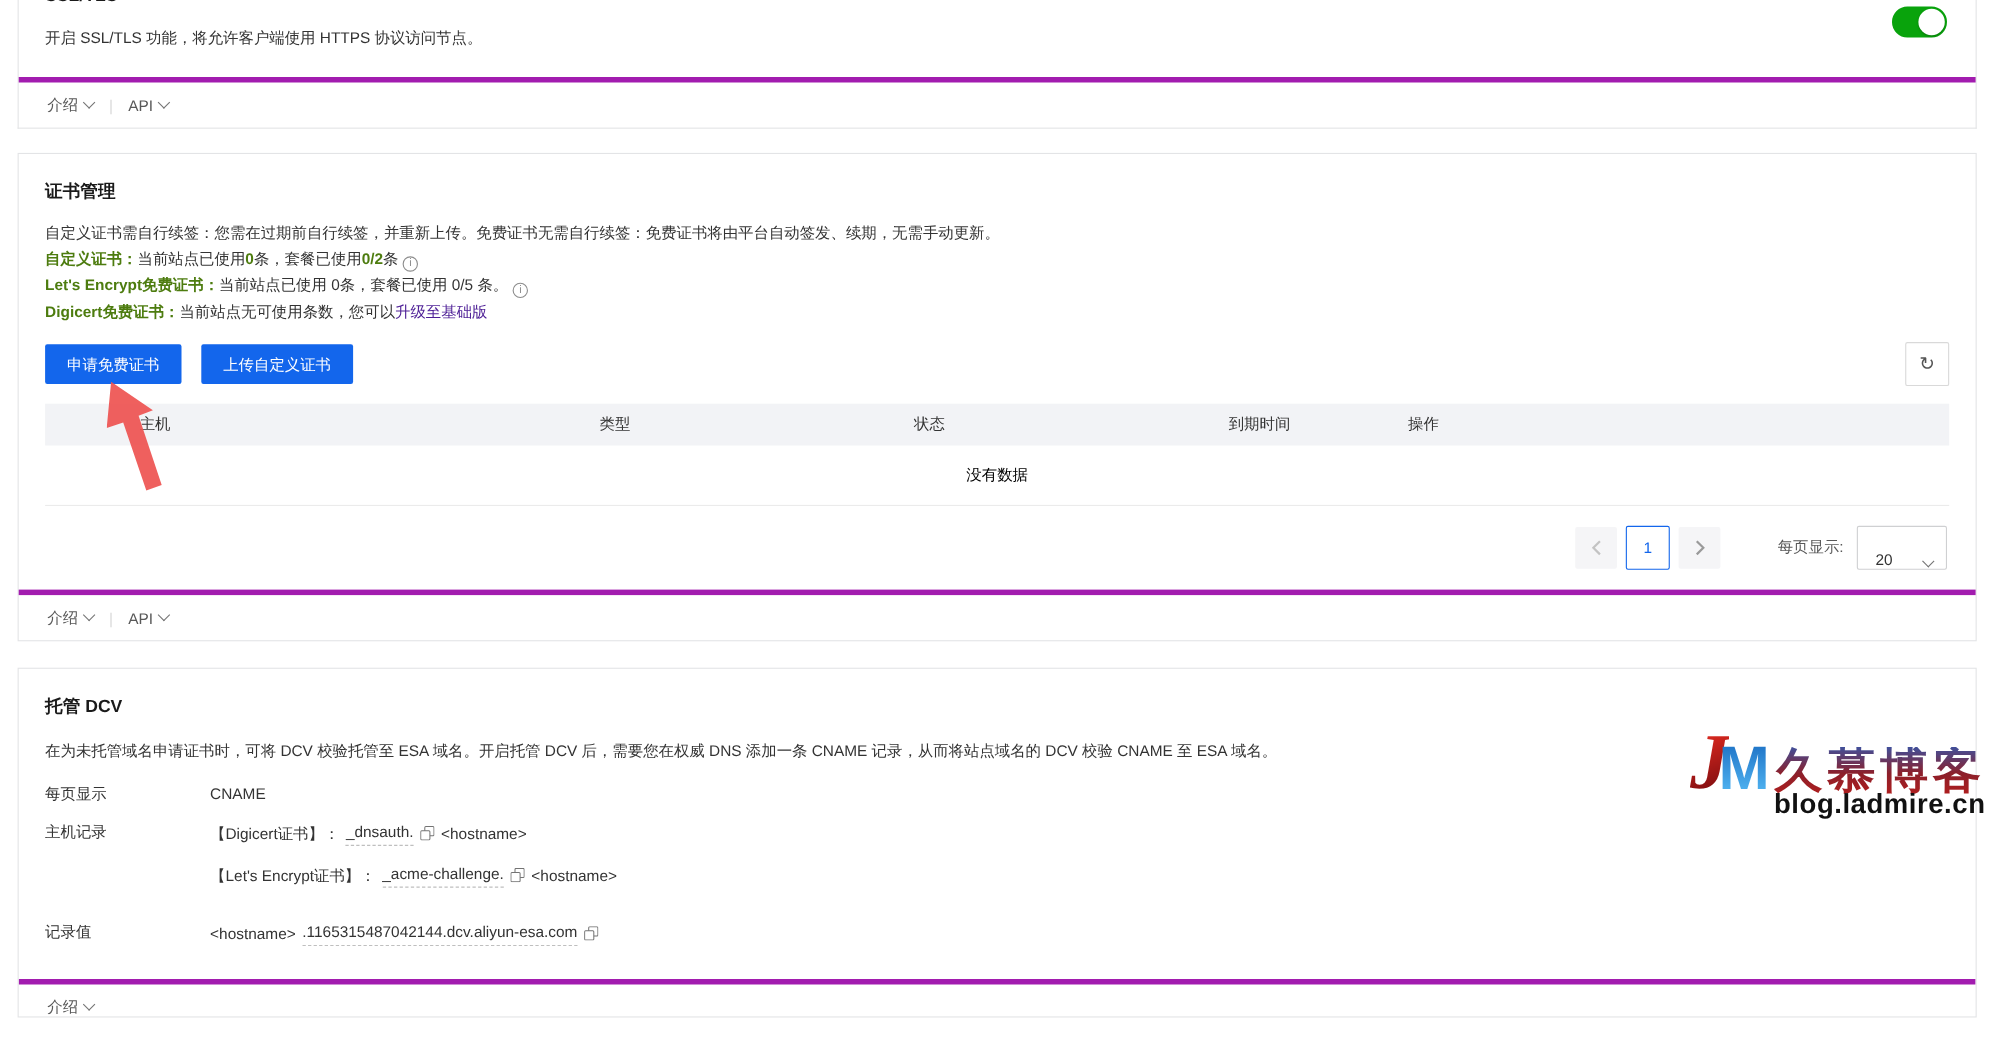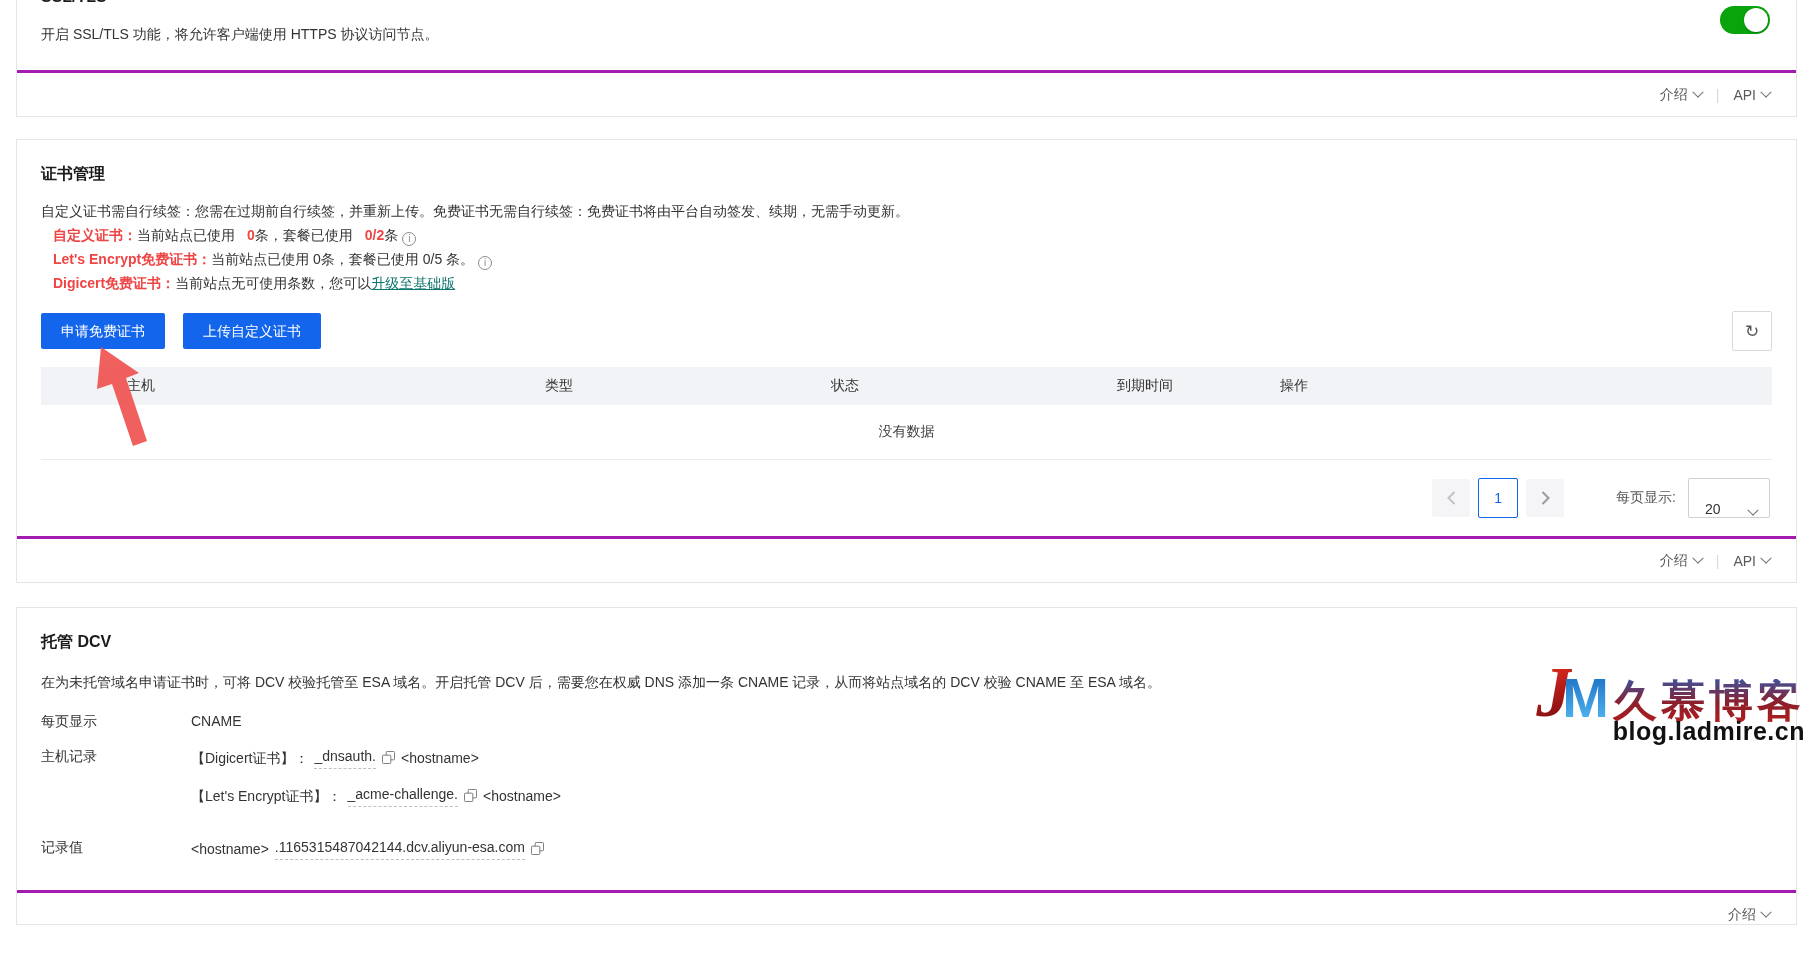--- a/index.html
+++ b/index.html
@@ -13,51 +13,51 @@
   .card-ssl { border-top:none; }
   .clip-row { height:10px; overflow:hidden; padding:0 24px; }
   .clip-row .h-title { display:inline-block; font-weight:bold; font-size:16px; color:#1a1a1a;
     line-height:24px; transform:translateY(-15px); }
   .ssl-desc { padding:16px 24px 26px; color:#333; }
   .toggle { position:absolute; top:6px; right:26px; width:50px; height:28px; border-radius:14px;
     background:#09a30c; cursor:pointer; }
   .toggle .knob { position:absolute; top:2px; right:2px; width:24px; height:24px; border-radius:50%;
     background:#fff; box-shadow:0 1px 2px rgba(0,0,0,.25); }
 
-  .card-footer { border-top:3px solid #a21caf; height:46px; display:flex; align-items:center;
-    justify-content:flex-end; padding:16px 26px; color:#595959; }
+  .card-footer { border-top:5px solid #a21caf; height:46px; display:flex; align-items:center;
+    padding:16px 26px; color:#595959; }
   .flink { display:inline-flex; align-items:center; gap:6px; cursor:pointer; }
   .fsep { color:#d9d9d9; margin:0 14px; }
   .chev { display:inline-block; width:8px; height:8px; border-right:1.4px solid #737373;
     border-bottom:1.4px solid #737373; transform:rotate(45deg) translate(-2px,-2px); }
 
   
   .card-cert { margin-top:22px; }
   .sec-title { font-size:16px; font-weight:bold; color:#1a1a1a; padding:24px 24px 0; }
   .cert-desc { padding:14px 24px 0; line-height:24px; }
   .cert-line { padding:0 24px; line-height:24px; }
-  .b { font-weight:bold; color:#ef4444;margin-left:12px; }
+  .b { font-weight:bold; color:#4d7c0f; }
   .info-icon { display:inline-flex; align-items:center; justify-content:center; width:14px; height:14px;
     border:1px solid #8c8c8c; border-radius:50%; font-size:10px; color:#8c8c8c; font-style:normal;
     margin-left:4px; vertical-align:-2px; line-height:1; }
-  a.upgrade { color:#0f766e; text-decoration:underline; cursor:pointer; }
+  a.upgrade { color:#4c1d95; cursor:pointer; }
 
   .btn-row { position:relative; margin:18px 24px 0; height:38px; }
   .btn { display:inline-block; height:36px; line-height:36px; padding:0 20px; background:#1366ec;
     color:#fff; border:none; border-radius:2px; font-size:14px; cursor:pointer; margin-right:14px;
     font-family:inherit; }
   .refresh-btn { position:absolute; right:0; top:-2px; width:40px; height:40px; border:1px solid #d9d9d9;
     border-radius:2px; background:#fff; display:flex; align-items:center; justify-content:center;
     font-size:17px; color:#555; cursor:pointer; }
 
   .annot-arrow { position:absolute; left:80px; top:207px; z-index:5; pointer-events:none; }
 
   .tbl-head { margin:16px 24px 0; height:38px; background:#f2f3f6; display:grid;
     grid-template-columns:86px 418px 286px 286px 163px 384px 1fr; align-items:center; color:#333; }
-  .empty-row { height:54px; display:flex; align-items:center; justify-content:center; color:#404040;
+  .empty-row { height:54px; display:flex; align-items:center; justify-content:center; color:#000000;
     margin:0 24px; }
   .hr { border-top:1px solid #ebebeb; margin:0 24px; }
 
   .pager-row { height:76px; display:flex; align-items:center; justify-content:flex-end;
     padding:0 26px; }
   .pg-btn { width:38px; height:38px; background:#f5f5f7; border-radius:2px; display:flex;
     align-items:center; justify-content:center; margin-left:8px; cursor:pointer; }
   .pg-cur { width:40px; height:40px; background:#fff; border:1px solid #1366ec; border-radius:2px;
     color:#1366ec; display:flex; align-items:center; justify-content:center; margin-left:8px;
     cursor:pointer; }

